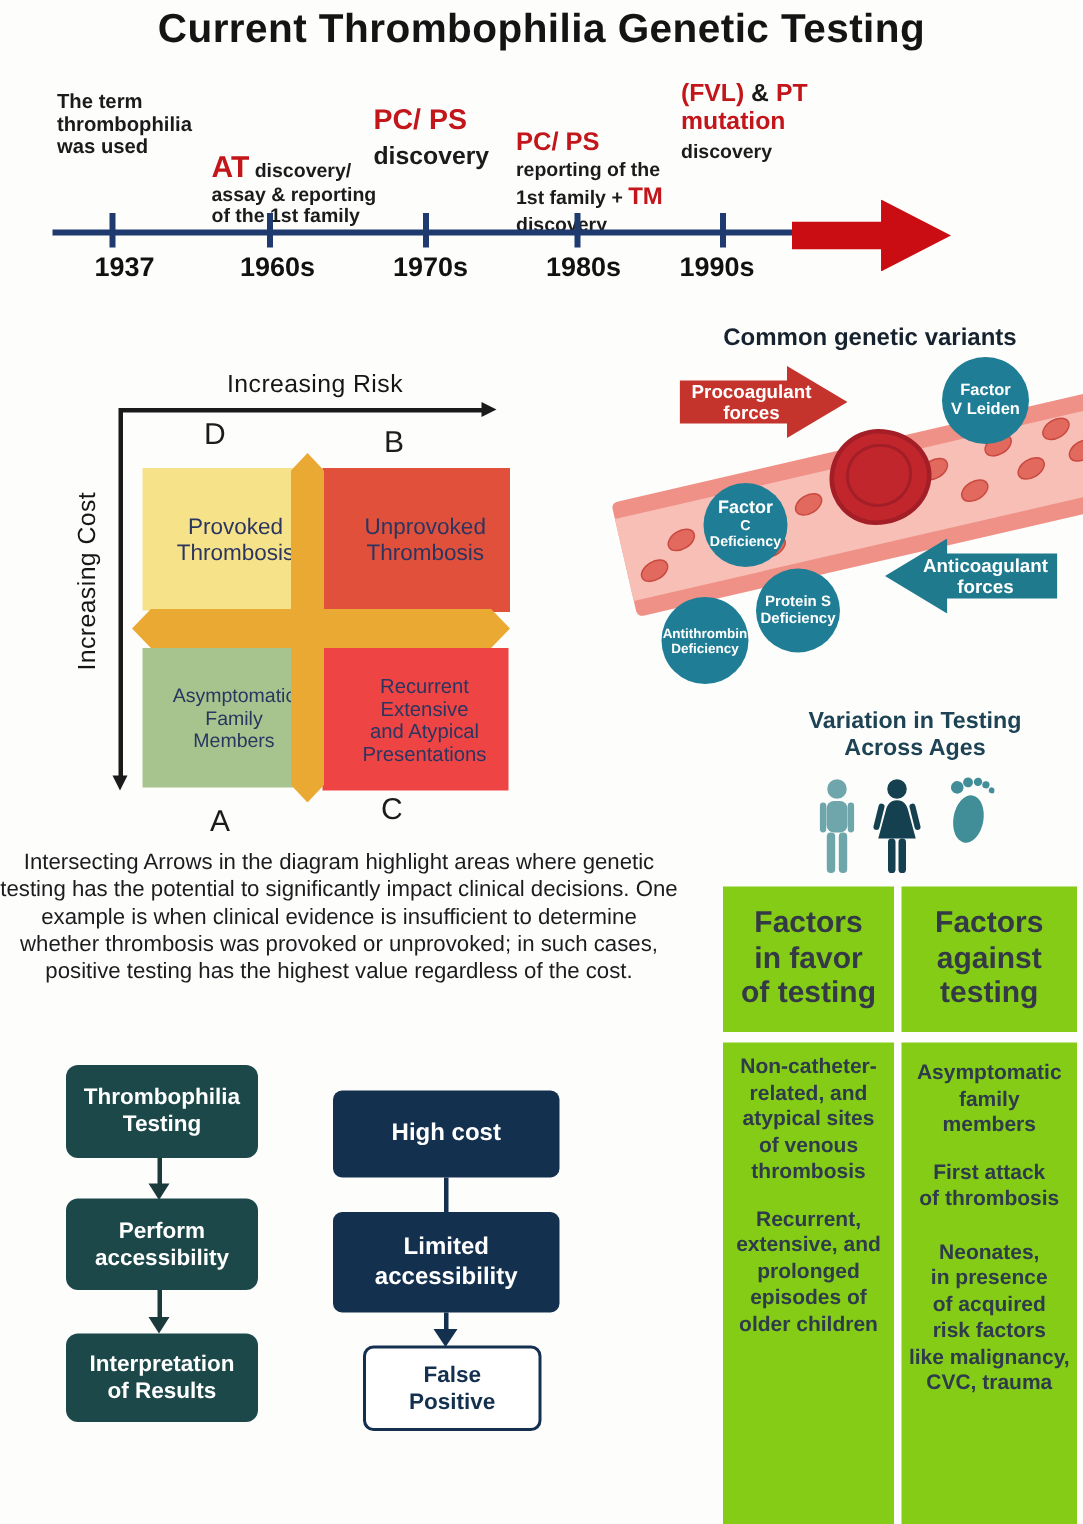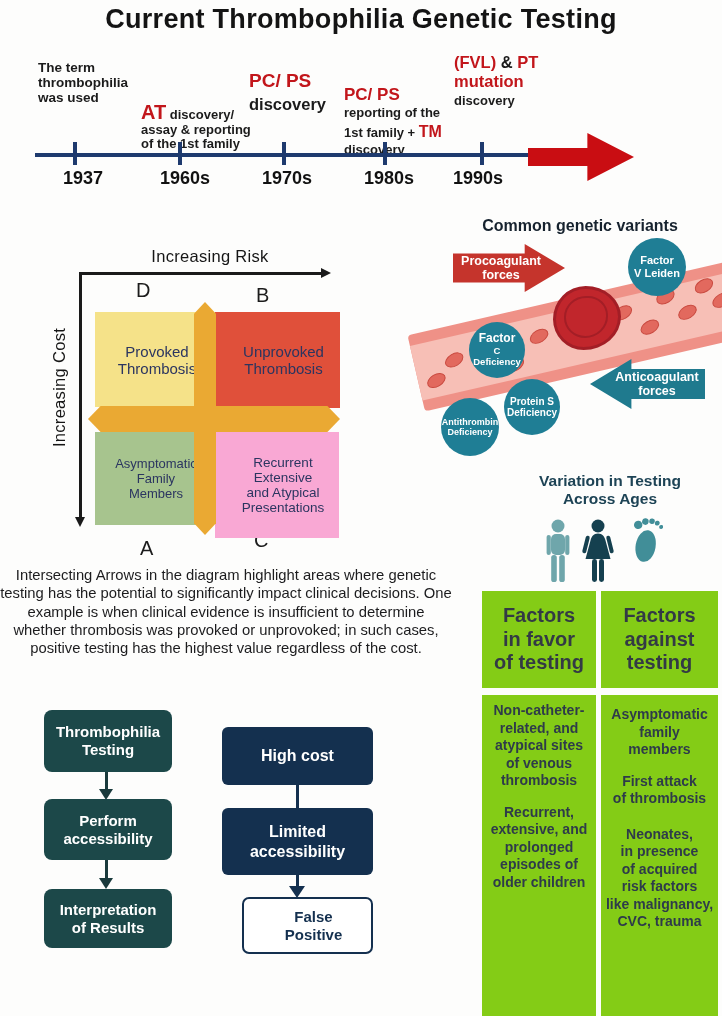--- a/index.html
+++ b/index.html
@@ -81,21 +81,21 @@
         font-weight:bold;line-height:1.2;}
   .teal{background:#1c4849;border-radius:8px;font-size:15px;}
   .navy{background:#14304f;border-radius:6px;font-size:16px;}
   .conn{background:#1a3a3c;}
   .connb{background:#14304f;}
   .head-teal{width:0;height:0;border-left:7.5px solid transparent;border-right:7.5px solid transparent;
              border-top:11px solid #1a3a3c;}
   .head-navy{width:0;height:0;border-left:8.5px solid transparent;border-right:8.5px solid transparent;
              border-top:12px solid #14304f;}
   .fp{left:242px;top:897px;width:115px;height:53px;background:#fff;border:2.5px solid #14304f;
-      border-radius:7px;color:#14304f;font-size:15px;padding-left:12px;}
+      border-radius:7px;color:#14304f;font-size:15px;}
 </style>
 </head>
 <body>
 
 <div class="page">
 
   <div class="abs title">Current Thrombophilia Genetic Testing</div>
 
   <div>
     <div class="abs tl-note pl" style="left:38px;top:61px;width:112px;font-size:13.5px;">The term
@@ -154,21 +154,21 @@
     <div class="abs corner" style="left:140px;top:537px;">A</div>
     <div class="abs corner" style="left:254px;top:529px;">C</div>
 
     <div class="abs qcell pl" style="left:95px;top:312px;width:100px;height:95px;background:#f5e289;font-size:15px;">Provoked
 Thrombosis</div>
     <div class="abs qcell pl" style="left:215px;top:312px;width:113px;height:96px;background:#e0503a;font-size:15px;">Unprovoked
 Thrombosis</div>
     <div class="abs qcell pl" style="left:95px;top:432px;width:98px;height:93px;background:#a7c48e;font-size:13px;">Asymptomatic
 Family
 Members</div>
-    <div class="abs qcell pl" style="left:215px;top:432px;width:112px;height:106px;background:#f9a8d4;font-size:13.5px;">Recurrent
+    <div class="abs qcell pl" style="left:215px;top:432px;width:112px;height:95px;background:#ef4444;font-size:13.5px;">Recurrent
 Extensive
 and Atypical
 Presentations</div>
 
     <div class="abs cross cross-h"></div>
     <div class="abs cross cross-v"></div>
   </div>
 
   <div>
     <div class="abs vtitle">Common genetic variants</div>

